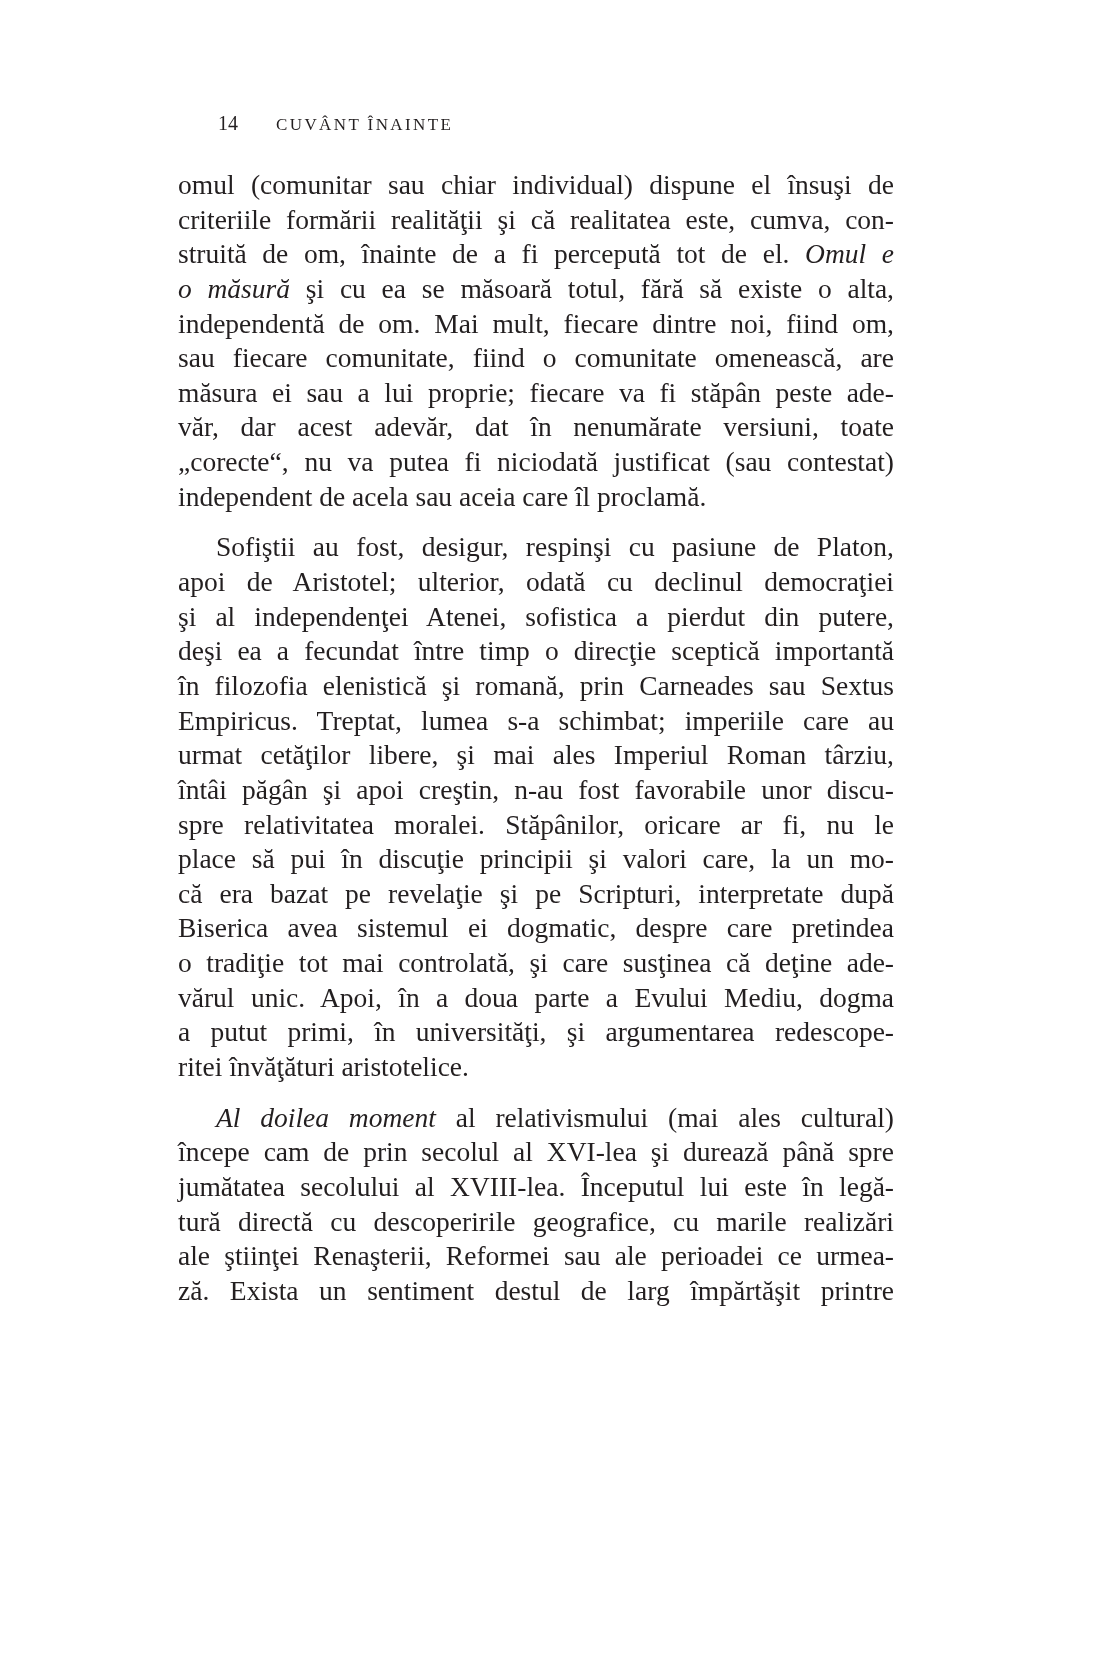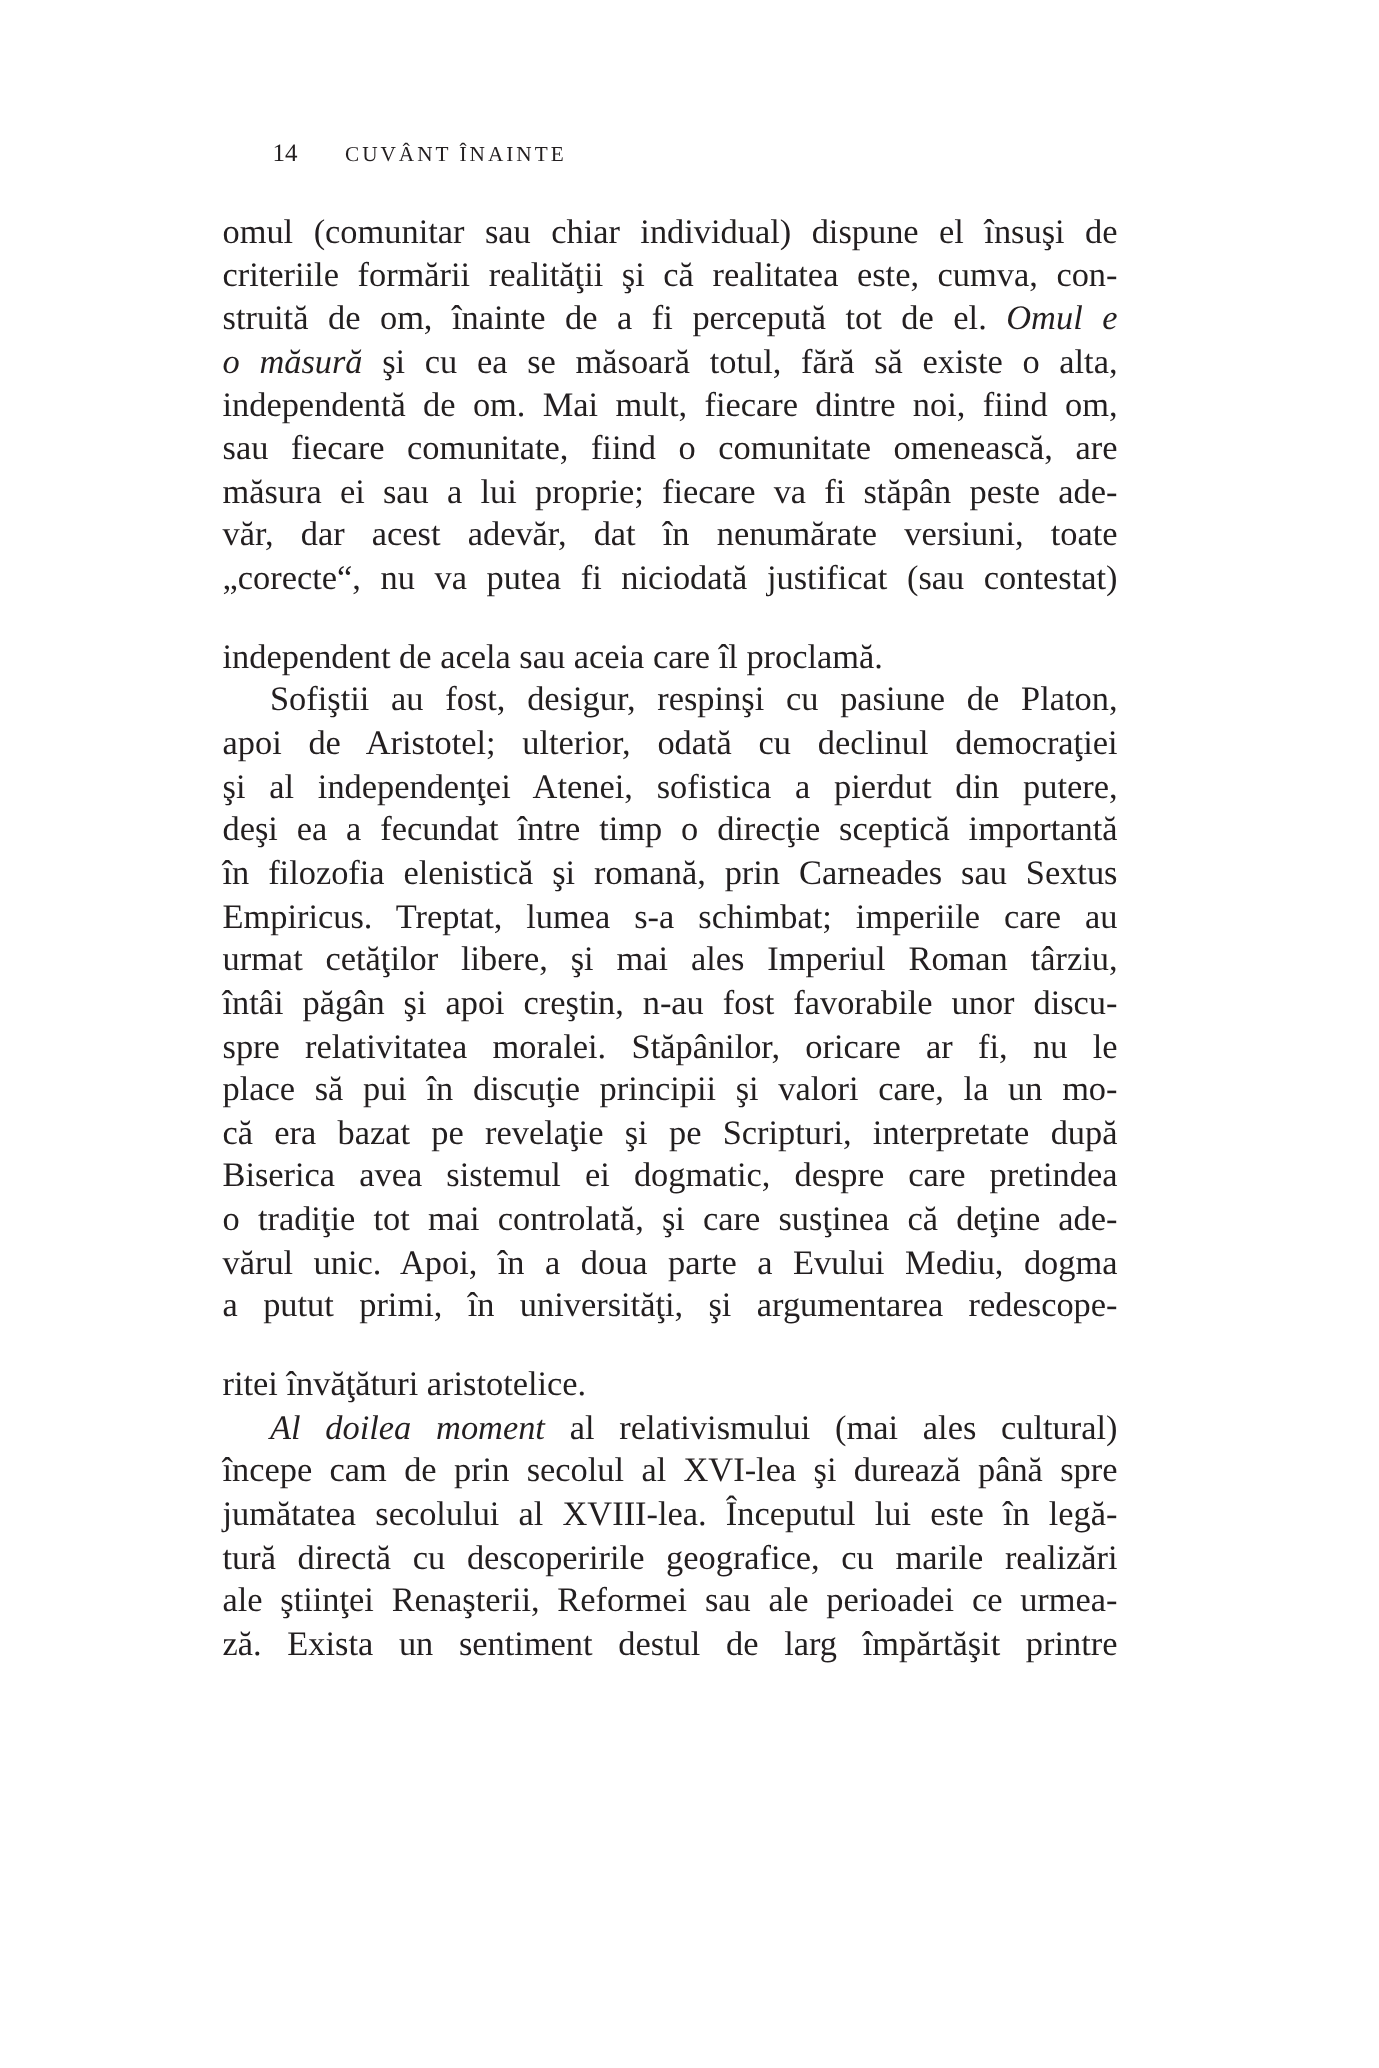--- a/index.html
+++ b/index.html
@@ -52,24 +52,24 @@
       height: 34.65px;
       line-height: 34.65px;
       font-size: 27.5px;
       white-space: nowrap;
       text-align: justify;
       text-align-last: justify;
       overflow: visible;
     }
     .line.last {
       text-align-last: left;
-      margin-top: 28px;
     }
     .line.indent {
       padding-left: 38px;
+      margin-top: 16px;
     }
     .line em, .line .it {
     }
   </style>
 </head>
 <body>
 
 <div class="page">
   <div class="running-head">
     <span class="page-number">14</span><span class="chapter-title">CUVÂNT ÎNAINTE</span>

